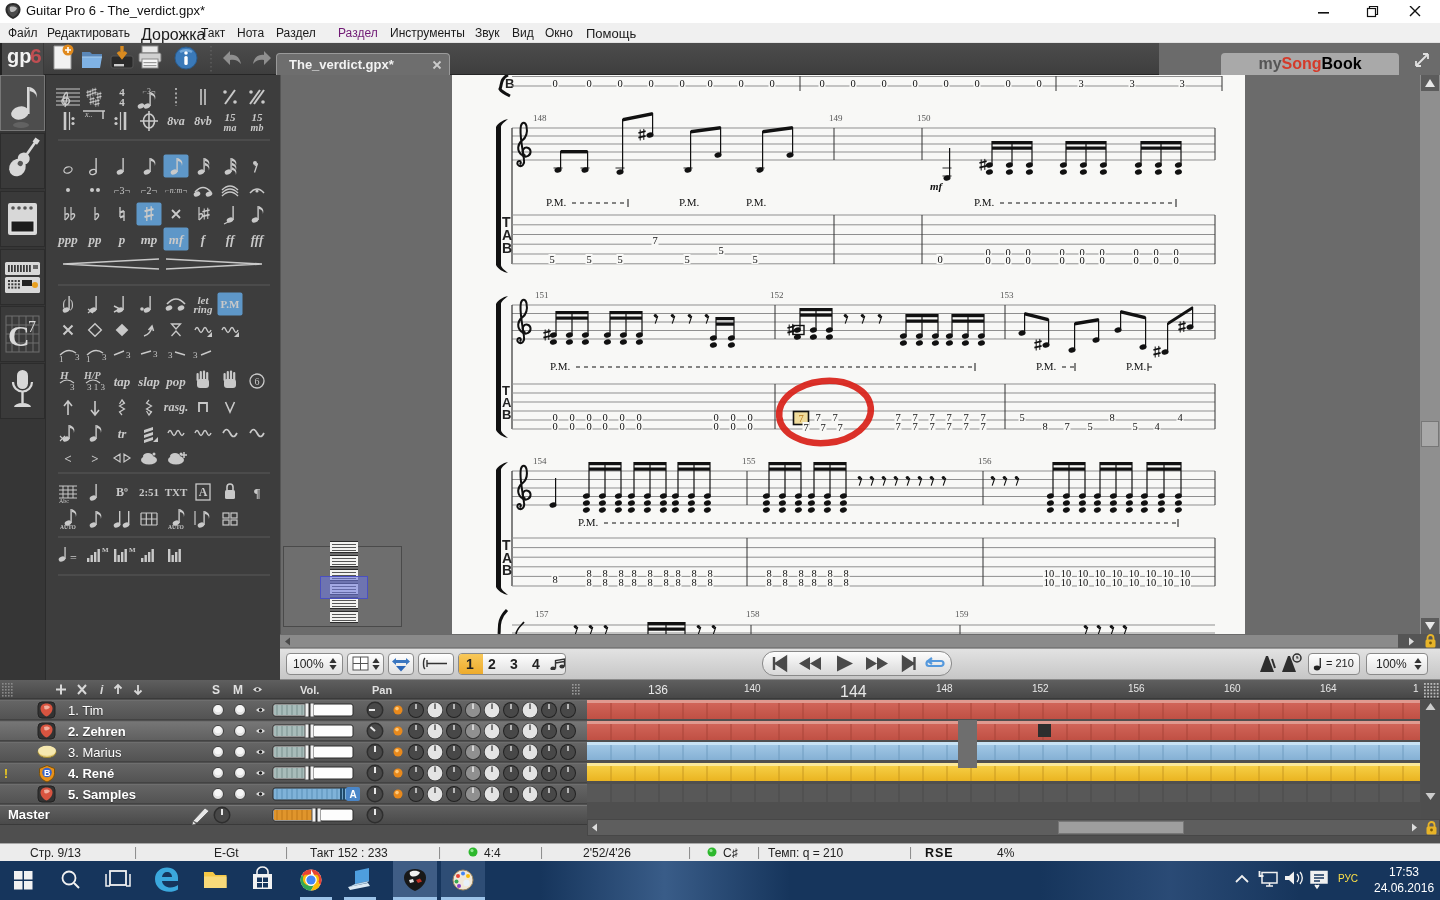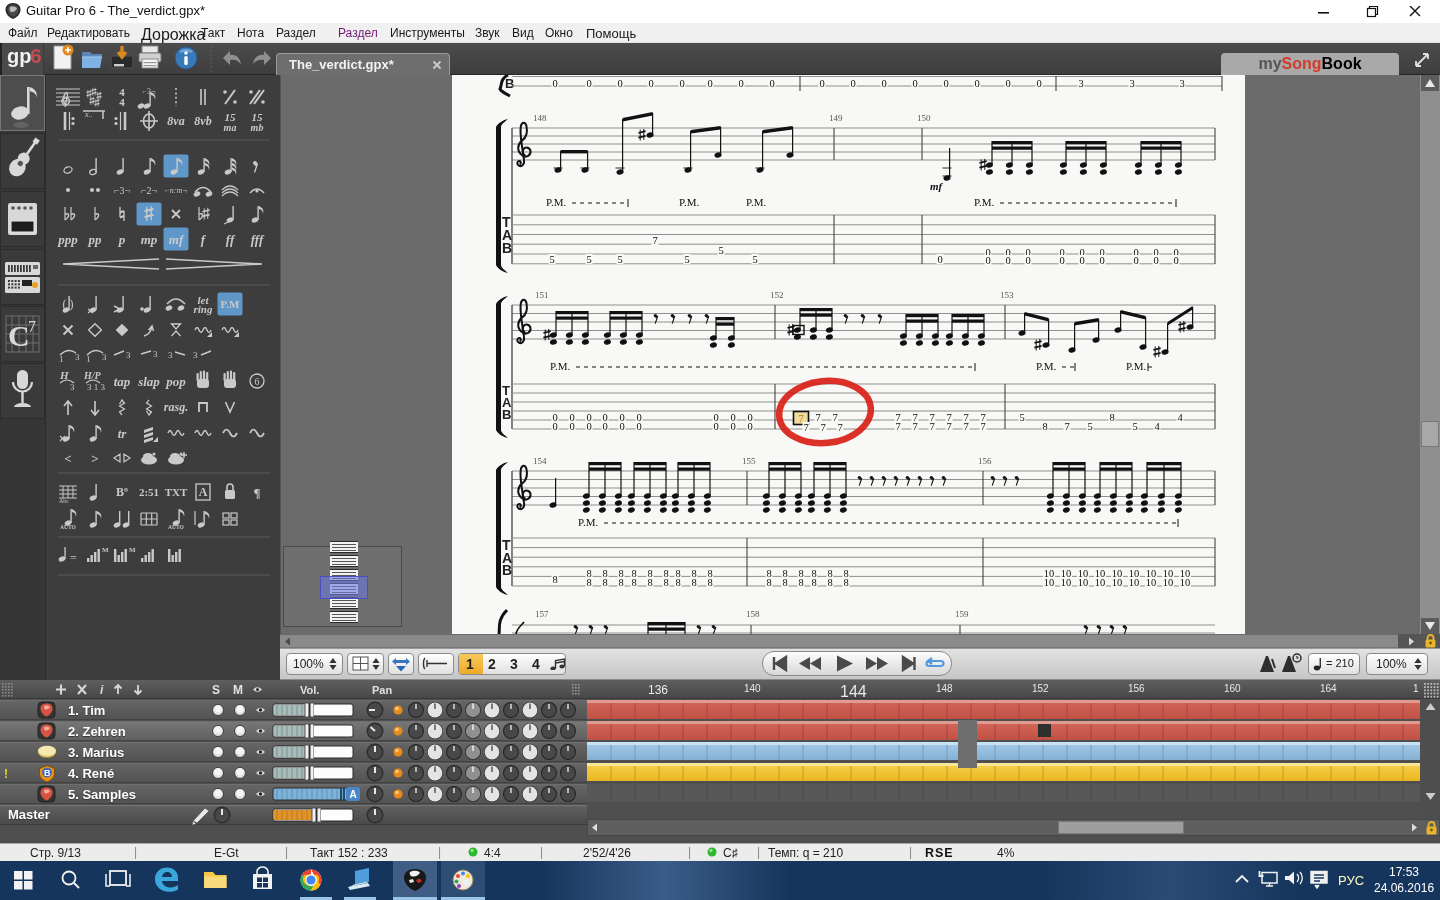--- a/index.html
+++ b/index.html
@@ -26,21 +26,21 @@
     <span class="abs" style="left:201px;top:3px;font-size:12px;color:#1a1a1a">Такт</span>
     <span class="abs" style="left:237px;top:3px;font-size:12px;color:#1a1a1a">Нота</span>
     <span class="abs" style="left:276px;top:3px;font-size:12px;color:#1a1a1a">Раздел</span>
     <span class="abs" style="left:338px;top:3px;font-size:12px;color:#701a75">Раздел</span>
     <span class="abs" style="left:390px;top:3px;font-size:12px;color:#1a1a1a">Инструменты</span>
     <span class="abs" style="left:475px;top:3px;font-size:12px;color:#1a1a1a">Звук</span>
     <span class="abs" style="left:512px;top:3px;font-size:12px;color:#1a1a1a">Вид</span>
     <span class="abs" style="left:545px;top:3px;font-size:12px;color:#1a1a1a">Окно</span>
     <span class="abs" style="left:586px;top:3px;font-size:13px;color:#1a1a1a">Помощь</span>
   </div>
-<div class="abs" style="left:0;top:43px;width:1440px;height:32px;background:linear-gradient(#4c4c4c,#3e3e3e);border-bottom:1px solid #262626">
+<div class="abs" style="left:0;top:43px;width:1159px;height:32px;background:linear-gradient(#4c4c4c,#3e3e3e);border-bottom:1px solid #262626">
     <div class="abs" style="left:0;top:0;width:44px;height:32px;background:#4a4a4a;border-right:1px solid #3a3a3a;border-left:2px solid #222">
       <span class="abs" style="left:5px;top:2px;font-size:20px;font-weight:bold;color:#f2f2f2">gp</span>
       <span class="abs" style="left:28px;top:1px;font-size:21px;font-weight:bold;color:#bf4e52">6</span>
     </div>
     <svg style="position:absolute;left:48px;top:1px" width="230" height="31" viewBox="0 0 230 31">
       <g>
         <path d="M6 2 h12 l5 5 v18 h-17 z" fill="#f2f2f2" stroke="#999" stroke-width="1"></path>
         <path d="M18 2 l5 5 h-5 z" fill="#cfcfcf"></path>
         <circle cx="20" cy="6" r="5.5" fill="#e08a1e"></circle>
         <path d="M20 3 v6 M17 6 h6" stroke="#fff" stroke-width="1.6"></path>
@@ -1540,21 +1540,21 @@
       <circle r="8" fill="#222"></circle>
       <circle r="7" fill="#484848"></circle>
       <path d="M0 -6 L0 -1" stroke="#ddd" stroke-width="1.5"></path>
     </g>
     <g transform="translate(568,10)">
       <circle r="8" fill="#222"></circle>
       <circle r="7" fill="#484848"></circle>
       <path d="M0 -6 L0 -1" stroke="#ddd" stroke-width="1.5"></path>
     </g>
   </svg>
-<span class="abs" style="left:68px;top:703px;font-size:13px;font-weight:bold;color:#fff;text-shadow:0 1px 1px #333">1. Tim</span>
+<span class="abs" style="left:68px;top:703px;font-size:13px;font-weight:normal;color:#fff;text-shadow:0 1px 1px #333">1. Tim</span>
 <div class="abs" style="left:0;top:721px;width:587px;height:20px;background:linear-gradient(#767676,#606060);border-bottom:1px solid #434343;border-top:1px solid #6e6e6e"></div>
 <svg style="position:absolute;left:0px;top:721px" width="587" height="20" viewBox="0 0 587 20">
     <rect x="38" y="2" width="17" height="16" rx="4" fill="#333" stroke="#222"></rect>
     <path d="M46.5 3.5 c4 0 6 2.2 6 5 c0 3.5 -2.8 6.8 -6 8 c-3.2 -1.2 -6 -4.5 -6 -8 c0 -2.8 2 -5 6 -5 Z" fill="#d85440"></path>
     <path d="M44 6 c2 -1 5 -0.5 6 1 c-1 2 -4 3 -5.5 2 Z" fill="#f0b0a0"></path>
     <circle cx="218" cy="10" r="5.5" fill="#e2e2e2"></circle>
     <circle cx="218" cy="10" r="5.5" fill="none" stroke="#3c3c3c"></circle>
     <circle cx="218" cy="8.6" r="3.6" fill="#fff" opacity=".7"></circle>
     <circle cx="240" cy="10" r="5.5" fill="#e2e2e2"></circle>
     <circle cx="240" cy="10" r="5.5" fill="none" stroke="#3c3c3c"></circle>
@@ -1721,21 +1721,21 @@
       <circle r="8" fill="#222"></circle>
       <circle r="7" fill="#484848"></circle>
       <path d="M0 -6 L0 -1" stroke="#ddd" stroke-width="1.5"></path>
     </g>
     <g transform="translate(568,10)">
       <circle r="8" fill="#222"></circle>
       <circle r="7" fill="#484848"></circle>
       <path d="M0 -6 L0 -1" stroke="#ddd" stroke-width="1.5"></path>
     </g>
   </svg>
-<span class="abs" style="left:68px;top:745px;font-size:13px;font-weight:bold;color:#fff;text-shadow:0 1px 1px #333">3. Marius</span>
+<span class="abs" style="left:68px;top:745px;font-size:13px;font-weight:normal;color:#fff;text-shadow:0 1px 1px #333">3. Marius</span>
 <div class="abs" style="left:0;top:763px;width:587px;height:20px;background:linear-gradient(#656565,#535353);border-bottom:1px solid #434343;border-top:1px solid #6e6e6e"></div>
 <svg style="position:absolute;left:0px;top:763px" width="587" height="20" viewBox="0 0 587 20">
     <text x="4" y="15" font-size="12" font-weight="bold" fill="#f5d020">!</text>
     <path d="M47 2.5 l7.5 3 v5 c0 4 -3.5 7 -7.5 8.5 c-4 -1.5 -7.5 -4.5 -7.5 -8.5 v-5 Z" fill="#e89018" stroke="#7a5008"></path>
     <circle cx="47" cy="9.5" r="4.8" fill="#3a66c8"></circle>
     <text x="44" y="13" font-size="9" font-weight="bold" fill="#fff">B</text>
     <circle cx="218" cy="10" r="5.5" fill="#e2e2e2"></circle>
     <circle cx="218" cy="10" r="5.5" fill="none" stroke="#3c3c3c"></circle>
     <circle cx="218" cy="8.6" r="3.6" fill="#fff" opacity=".7"></circle>
     <circle cx="240" cy="10" r="5.5" fill="#e2e2e2"></circle>
@@ -2257,14 +2257,14 @@
       <path d="M1300 872 a9 9 0 0 1 0 12"></path>
     </g>
     <g stroke="#f0f0f0" fill="none" stroke-width="1.5">
       <rect x="1311" y="871.5" width="16" height="11.5" fill="#f0f0f0"></rect>
       <path d="M1315 885 l2 3 l2 -3" fill="#f0f0f0"></path>
     </g>
     <g stroke="#16355c" stroke-width="1.3">
       <path d="M1314 875 h10 M1314 878 h10 M1314 881 h6"></path>
     </g>
   </svg>
-<span class="abs" style="left:1338px;top:873px;font-size:13px;color:#fef9c3">РУС</span>
+<span class="abs" style="left:1338px;top:873px;font-size:10px;color:#fde047">РУС</span>
 <span class="abs" style="left:1389px;top:865px;font-size:12px;color:#fff">17:53</span>
 <span class="abs" style="left:1374px;top:881px;font-size:12px;color:#fff">24.06.2016</span>
 </body></html>

